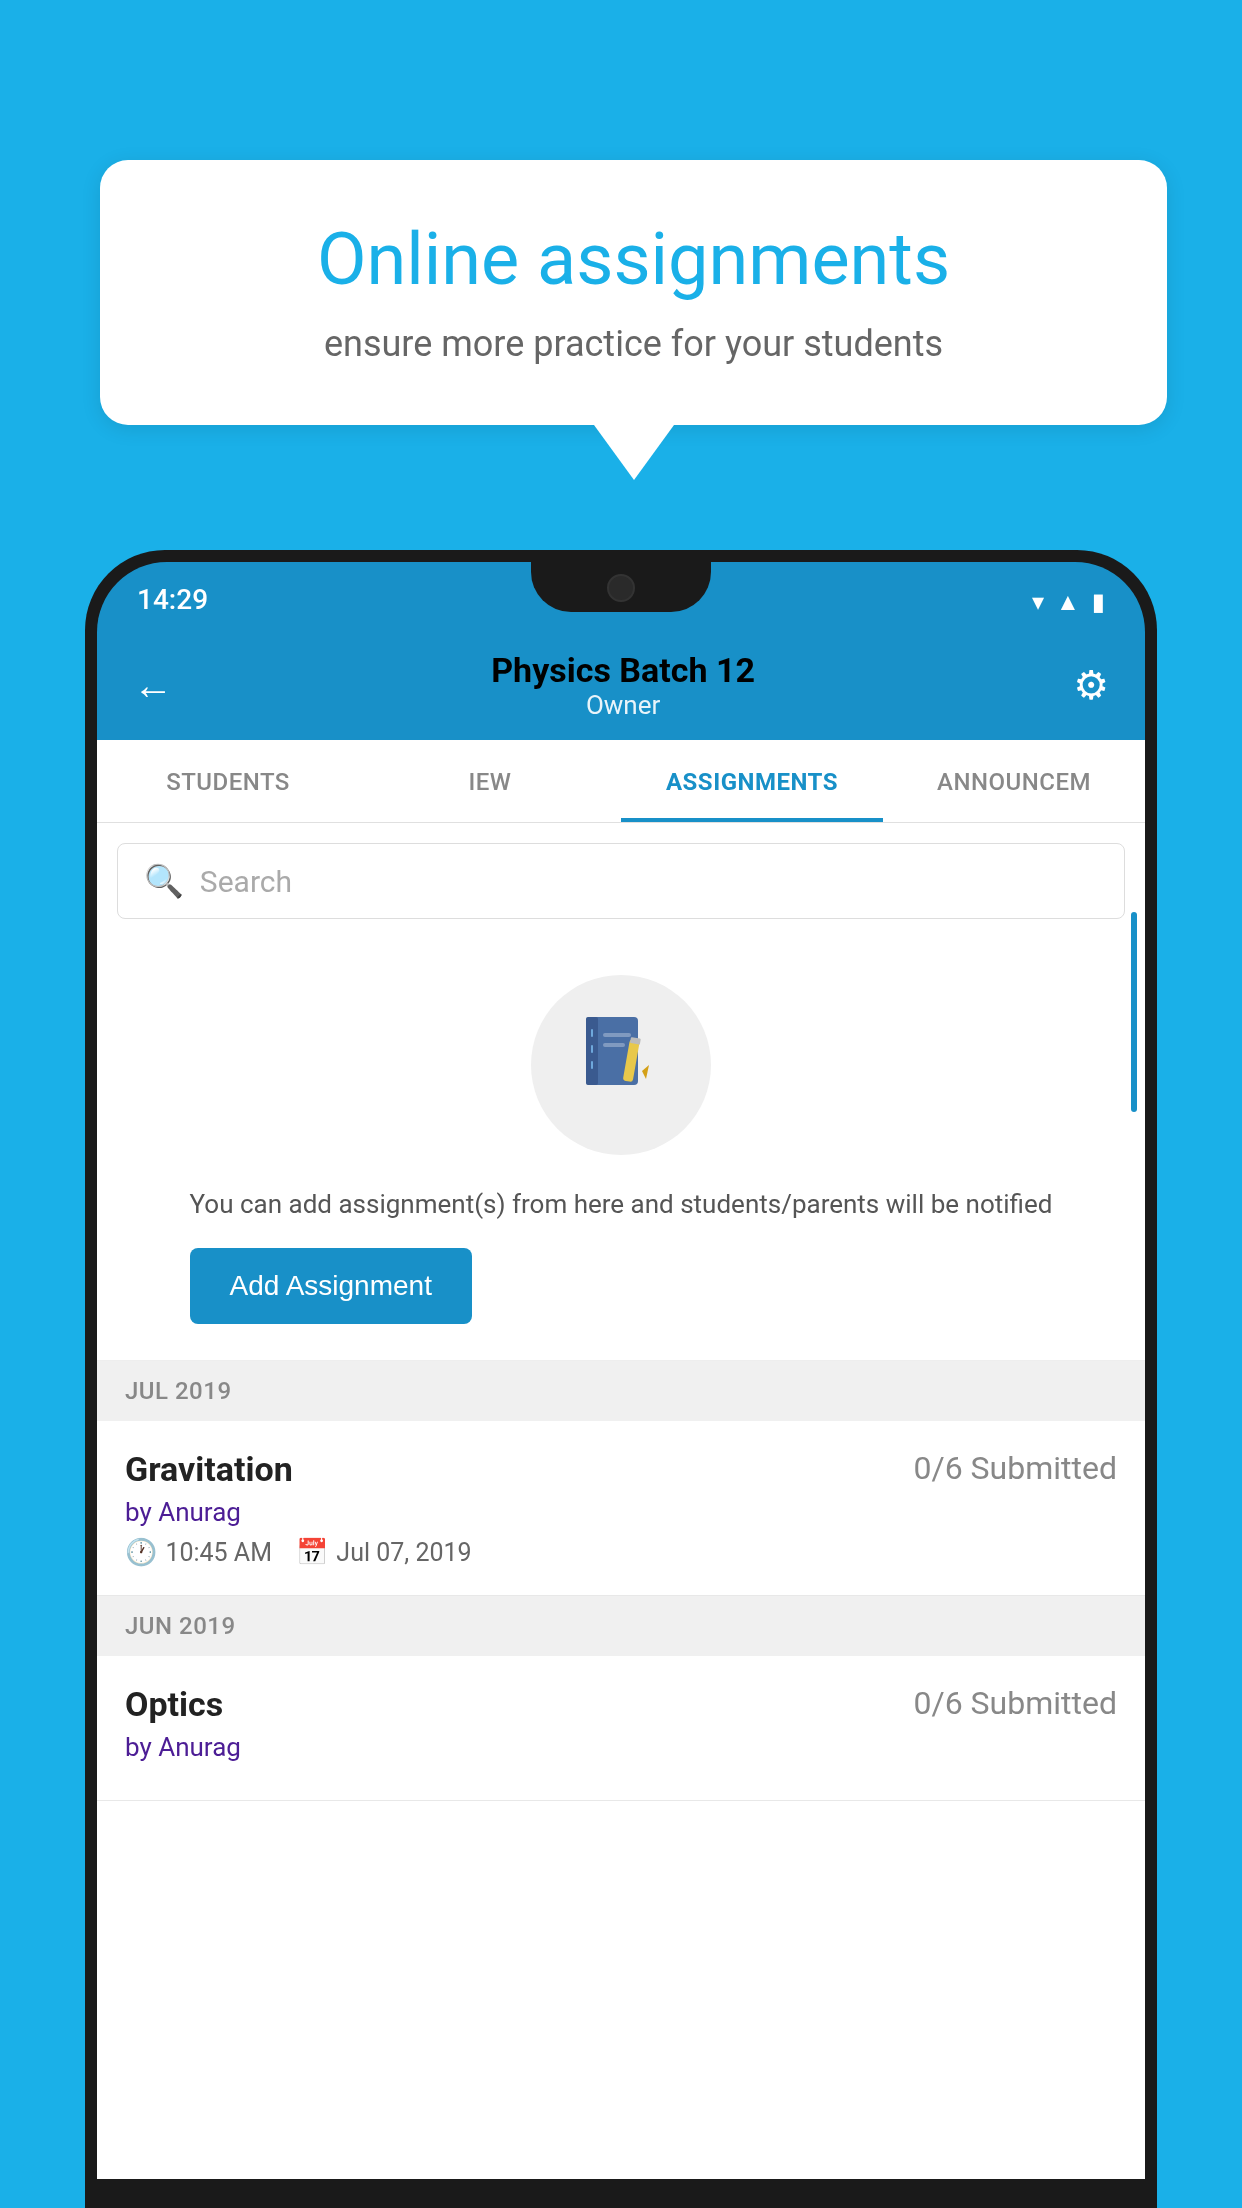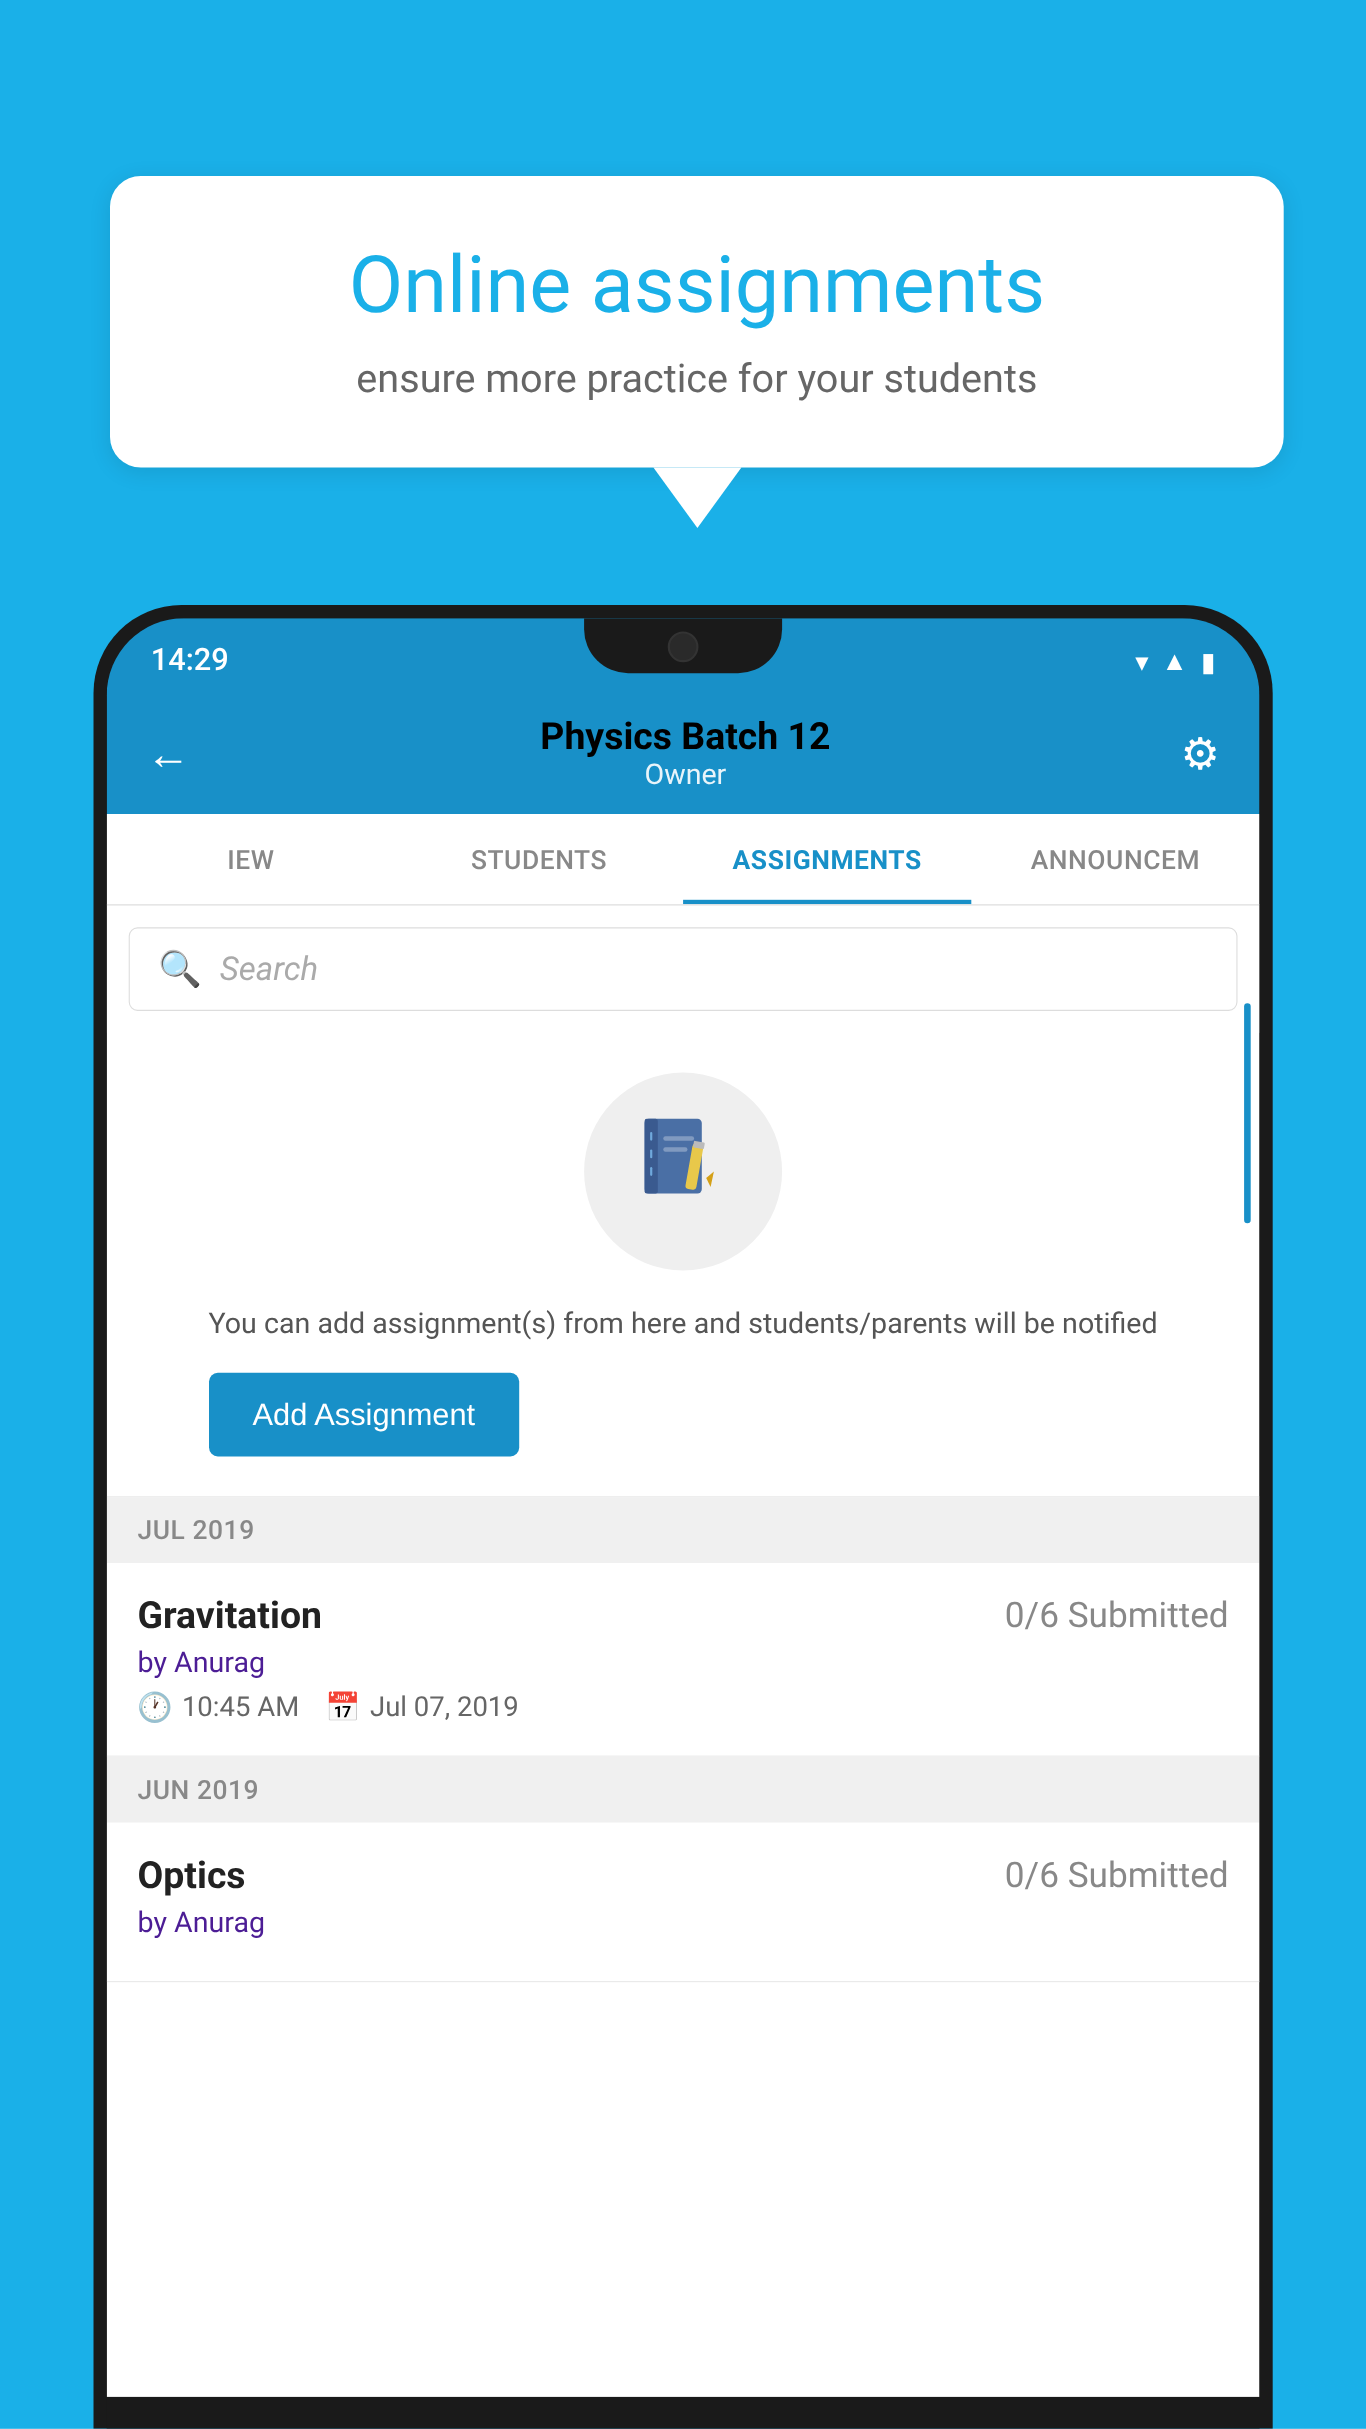--- a/index.html
+++ b/index.html
@@ -218,21 +218,20 @@
     }
 
     .search-icon-el {
       color: #888;
       font-size: 32px;
     }
 
     .search-text {
       color: #aaa;
       font-size: 30px;
-      font-style: italic;
     }
 
     
     .add-assignment-section {
       display: flex;
       align-items: center;
       padding: 36px 28px;
       gap: 30px;
       border-bottom: 1px solid #eee;
       flex-direction: column;
@@ -377,22 +376,22 @@
     <div class="app-header">
       <div class="back-button">←</div>
       <div class="header-title-section">
         <div class="header-title">Physics Batch 12</div>
         <div class="header-subtitle">Owner</div>
       </div>
       <div class="settings-button">⚙</div>
     </div>
 
     <div class="tabs-container">
+      <div class="tab">STUDENTS</div>
       <div class="tab">IEW</div>
-      <div class="tab">STUDENTS</div>
       <div class="tab active">ASSIGNMENTS</div>
       <div class="tab">ANNOUNCEM</div>
     </div>
 
     <div class="screen-content">
 
       <div class="search-bar-container">
         <div class="search-bar">
           <span class="search-icon-el">🔍</span>
           <span class="search-text">Search</span>

